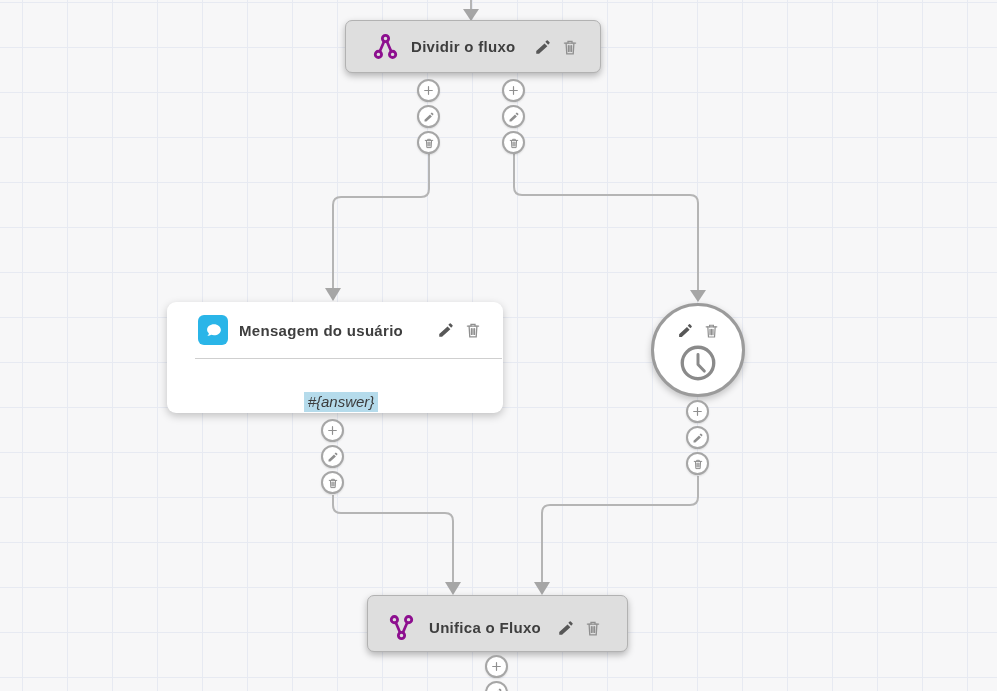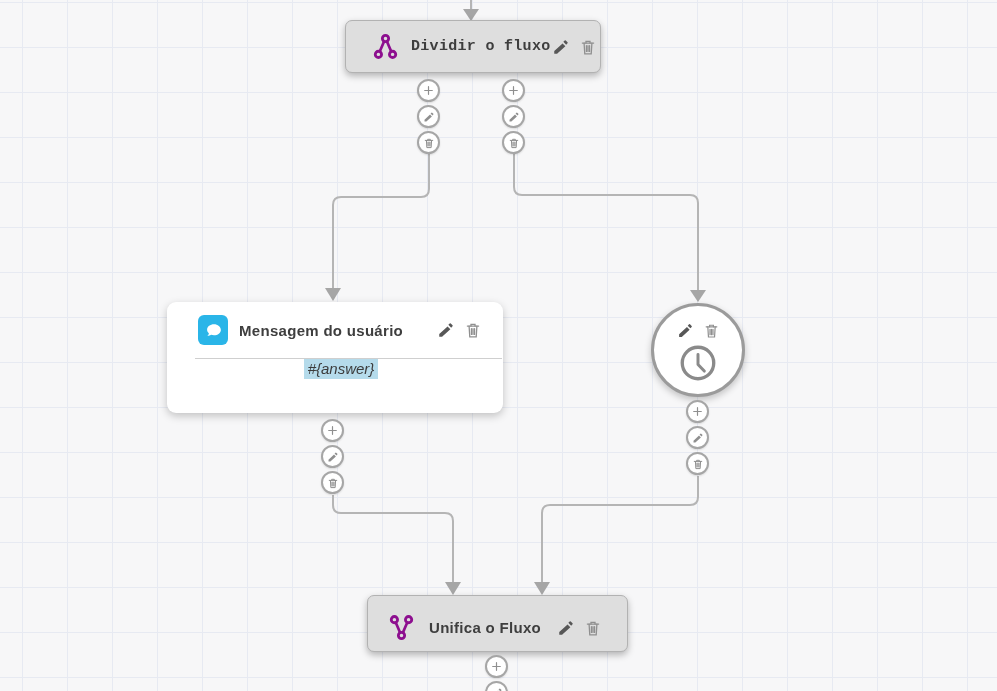--- a/index.html
+++ b/index.html
@@ -48,21 +48,21 @@
     height: 56px; display: flex; align-items: center;
     padding: 0 20px 0 19px;
   }
   .chat-icon {
     width: 30px; height: 30px; border-radius: 6px; background: #2ab5e8;
     display: flex; align-items: center; justify-content: center; margin-right: 11px;
     flex: 0 0 auto;
   }
   .card-divider { height: 1px; background: #cfcfcf; margin: 0 1px 0 16px; }
   .card-body {
-    height: 53px; display: flex; align-items: flex-start; justify-content: center;
+    height: 53px; display: flex; align-items: flex-end; justify-content: center;
   }
   .var-chip {
     font-size: 15px; font-style: italic; color: #3b3b3b;
     background: #b5dbeb; padding: 1px 4px 2px 4px;
   }
 
   
   .timer-node {
     position: absolute; box-sizing: border-box;
     width: 94px; height: 94px; border-radius: 50%;
@@ -100,21 +100,21 @@
     </g>
     <g fill="#a6a6a6">
       <polygon points="463,9 479,9 471,21"></polygon>
       <polygon points="325,288 341,288 333,301"></polygon>
       <polygon points="690,290 706,290 698,302"></polygon>
       <polygon points="445,582 461,582 453,595"></polygon>
       <polygon points="534,582 550,582 542,595"></polygon>
     </g>
   </svg>
 
-  <div class="gray-node" style="left:345px; top:20px; width:256px; height:53px; padding:0 20px 0 26px;font-family:Liberation Mono, monospace;">
+  <div class="gray-node" style="left:345px; top:20px; width:256px; height:53px; padding:0 20px 0 26px;">
     <span style="margin-right:12px; display:flex;">
       <svg width="27" height="27" viewBox="0 0 24 24">
         <g stroke="#8d0f8f" fill="none">
           <path d="M10.8 7.3 L6.9 16.5 M13.2 7.3 L17.1 16.5" stroke-width="2.4"></path>
           <circle cx="12" cy="4.9" r="2.8" stroke-width="2.5" fill="#dedede"></circle>
           <circle cx="5.7" cy="19" r="2.8" stroke-width="2.5" fill="#dedede"></circle>
           <circle cx="18.3" cy="19" r="2.8" stroke-width="2.5" fill="#dedede"></circle>
         </g>
       </svg>
     </span>

